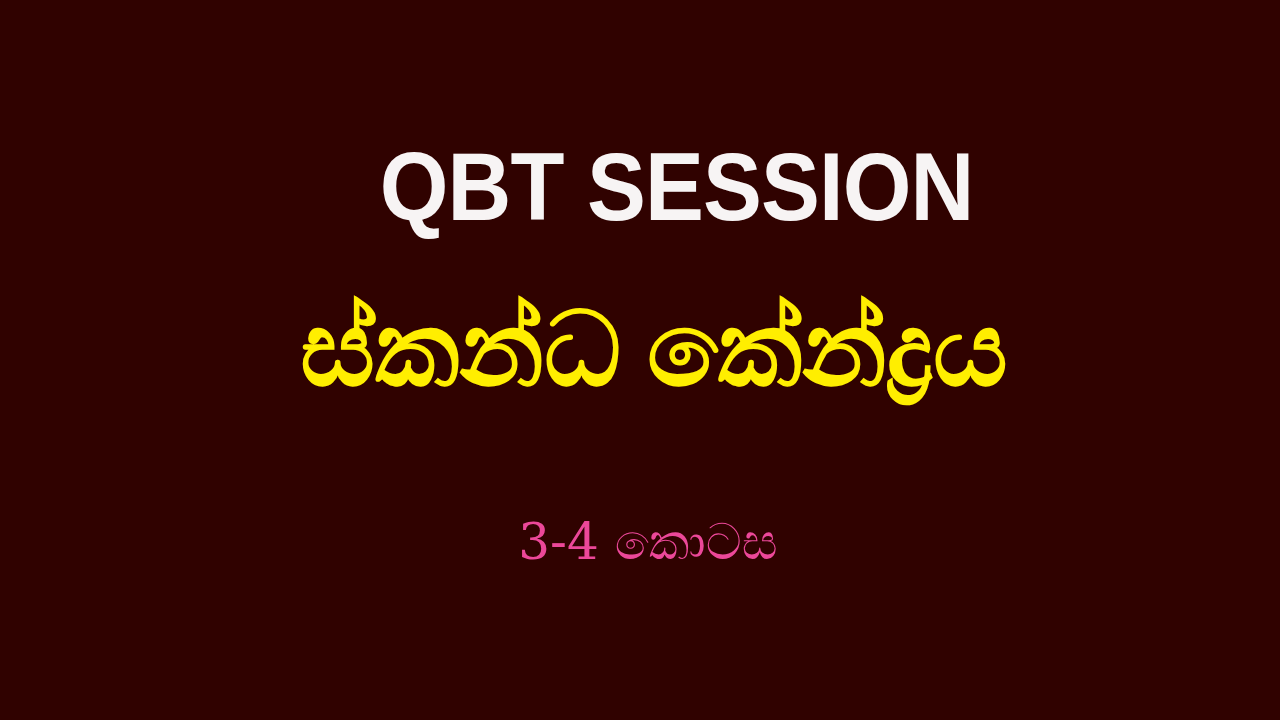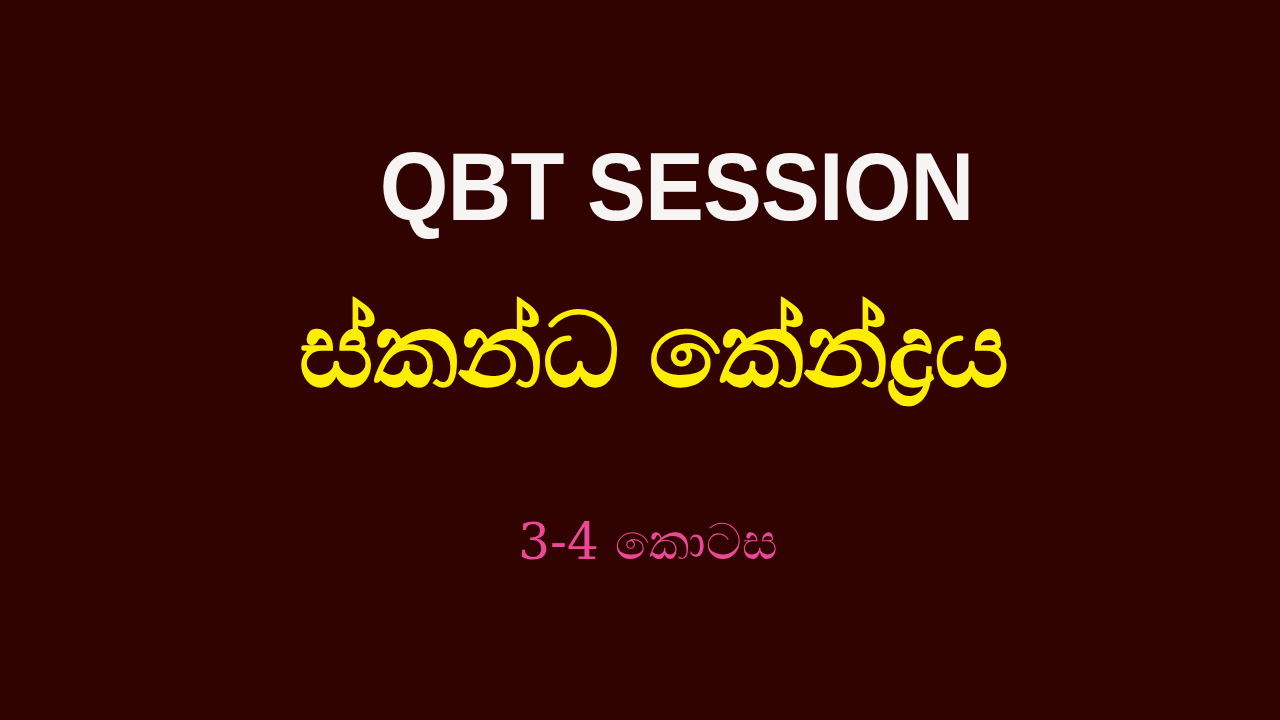--- a/index.html
+++ b/index.html
@@ -56,21 +56,21 @@
     top: 292px;
     width: 1280px;
     text-align: center;
     padding-left: 28px;
     box-sizing: border-box;
   }
 
   .headline-text {
     display: inline-block;
     color: #ffee00;
-    font-family: Liberation Sans, sans-serif;
+    font-family: Liberation Serif, serif;
     font-size: 104px;
     line-height: 1.12;
     font-weight: 700;
     white-space: nowrap;
     text-align: center;
   }
 
   
   .subtitle-line {
     position: absolute;

